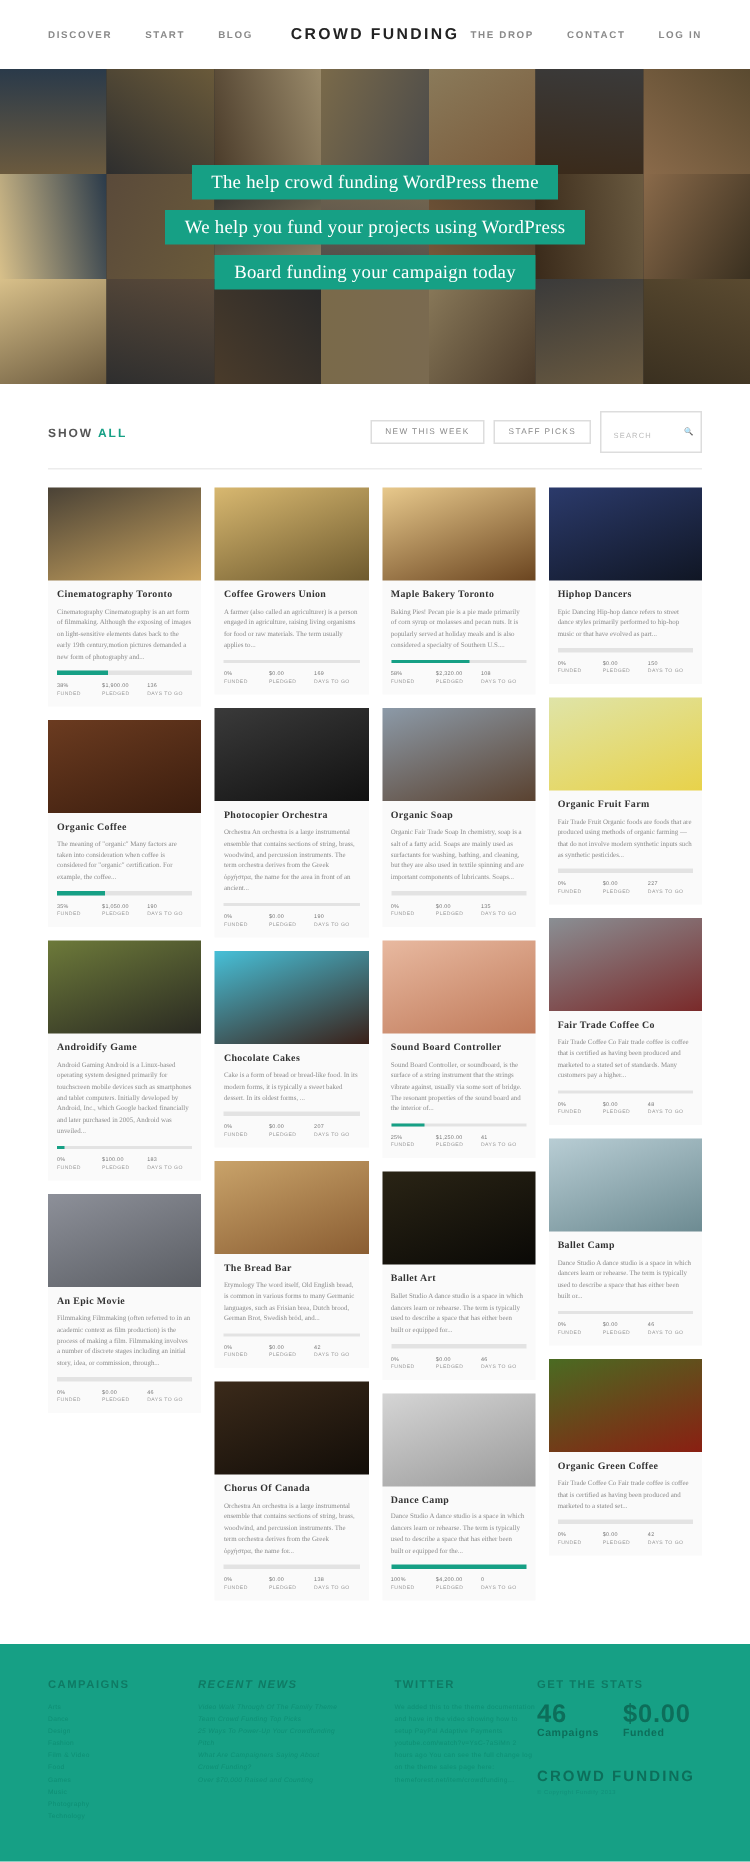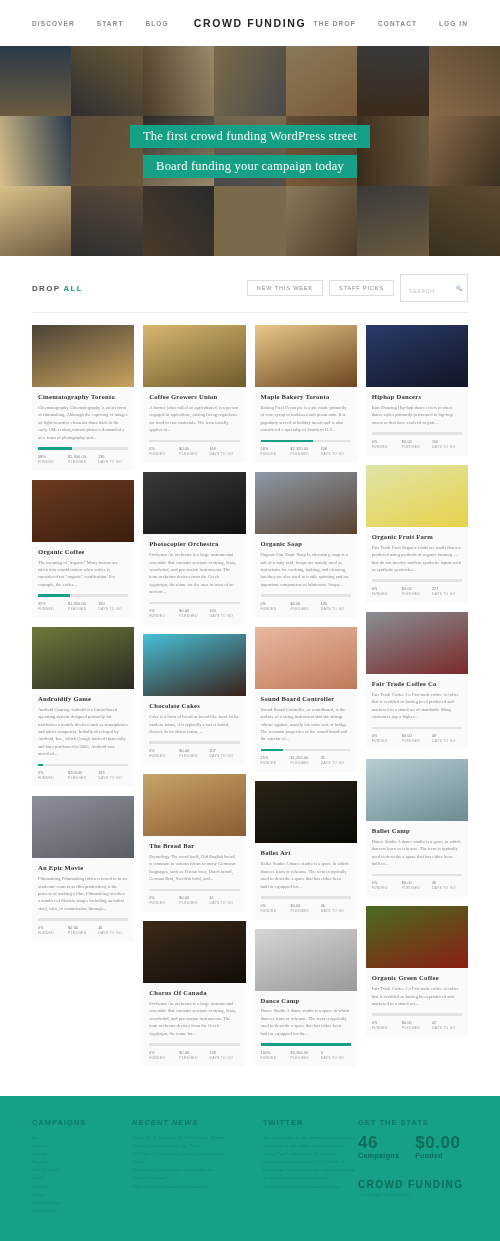--- a/index.html
+++ b/index.html
@@ -214,28 +214,29 @@
       <div style="background: linear-gradient(121deg, rgb(138, 106, 74), rgb(58, 48, 32));"></div>
       <div style="background: linear-gradient(158deg, rgb(216, 192, 138), rgb(107, 90, 62));"></div>
       <div style="background: linear-gradient(195deg, rgb(90, 74, 58), rgb(46, 46, 46));"></div>
       <div style="background: linear-gradient(232deg, rgb(42, 42, 42), rgb(74, 59, 42));"></div>
       <div style="background: linear-gradient(269deg, rgb(122, 106, 80), rgb(122, 106, 74));"></div>
       <div style="background: linear-gradient(306deg, rgb(74, 58, 42), rgb(138, 122, 90));"></div>
       <div style="background: linear-gradient(343deg, rgb(106, 90, 64), rgb(58, 58, 58));"></div>
       <div style="background: linear-gradient(20deg, rgb(58, 48, 32), rgb(90, 74, 48));"></div>
     </div>
   <div class="hero-text">
-    <div class="hero-line">The first crowd funding WordPress street</div>
+    <div class="hero-line">The help crowd funding WordPress theme</div>
+    <div class="hero-line">We help you fund your projects using WordPress</div>
     <div class="hero-line">Board funding your campaign today</div>
   </div>
 </div>
 
 <div class="filterbar">
   <div class="show-label">
-    <span>DROP</span>
+    <span>SHOW</span>
     <span class="accent">ALL</span>
   </div>
   <div class="filter-actions">
     <div class="pill">NEW THIS WEEK</div>
     <div class="pill">STAFF PICKS</div>
     <div class="searchbox">
       <span>SEARCH</span>
       <span class="search-icon">🔍</span>
     </div>
   </div>

